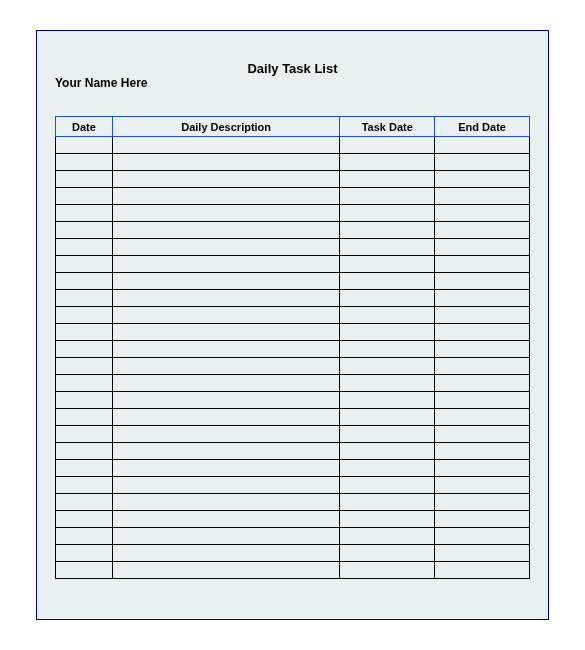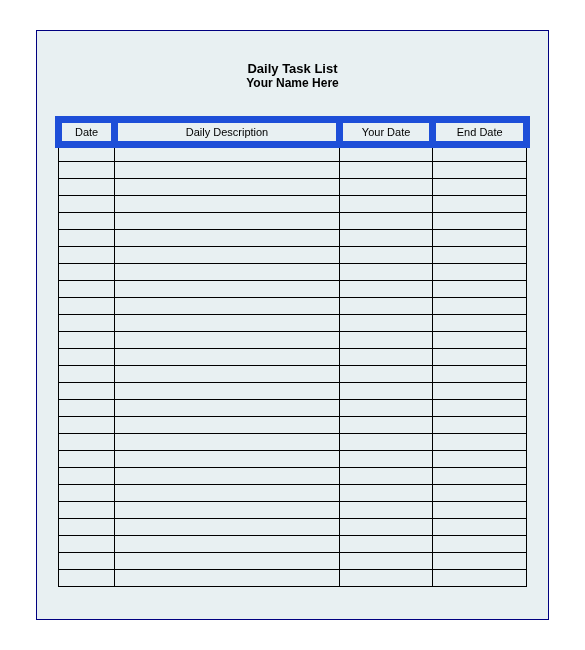--- a/index.html
+++ b/index.html
@@ -21,36 +21,36 @@
       border: 1.5px solid #000080;
       padding: 30px 18px 18px 18px;
     }
     .title {
       text-align: center;
       font-size: 13px;
       font-weight: bold;
       color: #000;
     }
     .subtitle {
-      text-align: center;
+      text-align: left;
       font-size: 12px;
       font-weight: bold;
       color: #000;
       margin-bottom: 26px;
     }
     table {
       width: 100%;
       border-collapse: collapse;
       background: #e8f0f2;
     }
     th {
-      border: 7px solid #1d4ed8;
+      border: 1px solid #1d4ed8;
       padding: 3px 4px;
       font-size: 11px;
-      font-weight: normal;
+      font-weight: bold;
       text-align: center;
       height: 20px;
       background: #e8f0f2;
       margin-top: 40px;
     }
     td {
       border: 1px solid #000;
       height: 17px;
       background: #e8f0f2;
     }
@@ -64,21 +64,21 @@
 
 <div class="document">
   <div class="title">Daily Task List</div>
   <div class="subtitle">Your Name Here</div>
 
   <table>
     <thead>
       <tr>
         <th class="col-date">Date</th>
         <th class="col-desc">Daily Description</th>
-        <th class="col-start">Your Date</th>
+        <th class="col-start">Task Date</th>
         <th class="col-end">End Date</th>
       </tr>
     </thead>
     <tbody id="table-body">
     <tr>
           <td class="col-date"></td>
           <td class="col-desc"></td>
           <td class="col-start"></td>
           <td class="col-end"></td>
         </tr>

